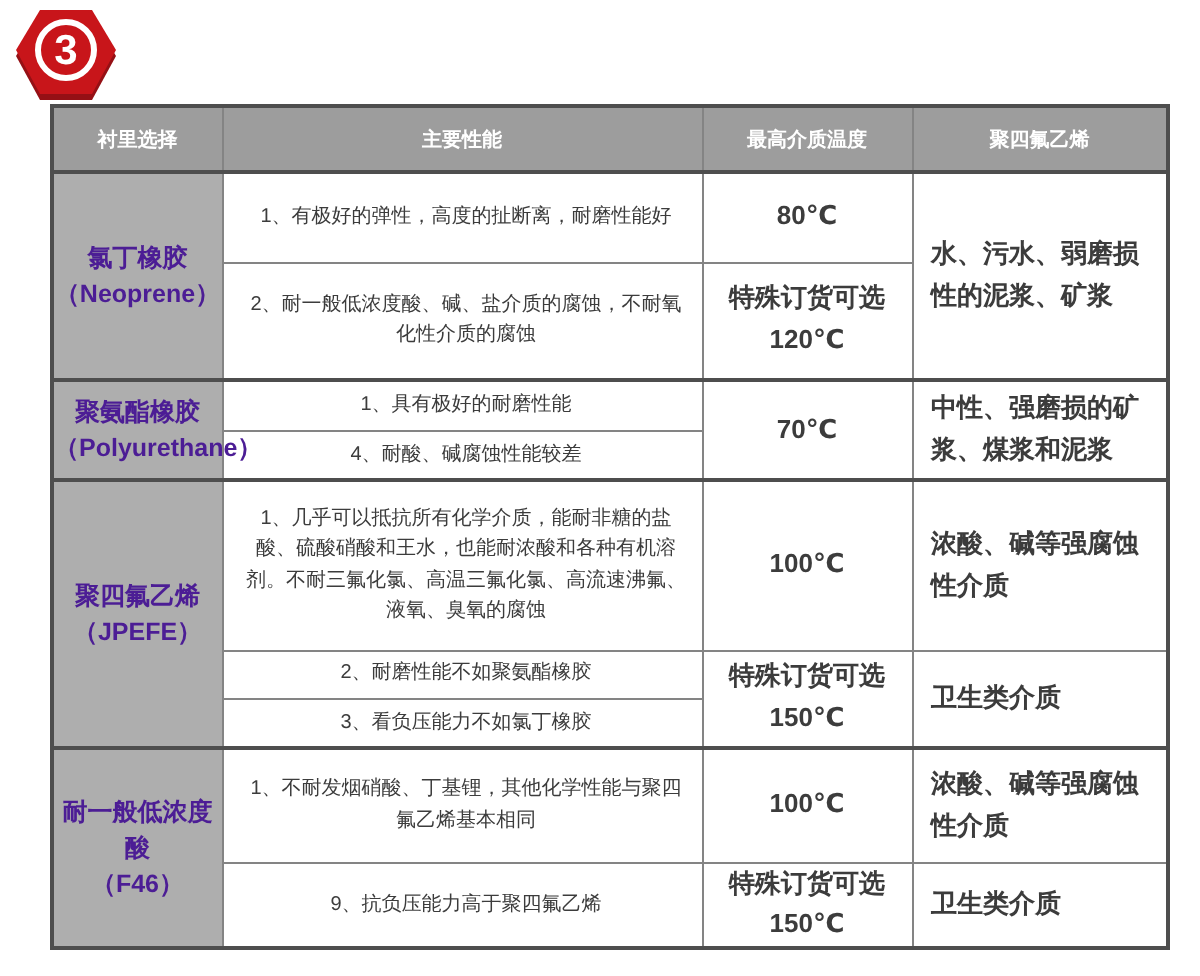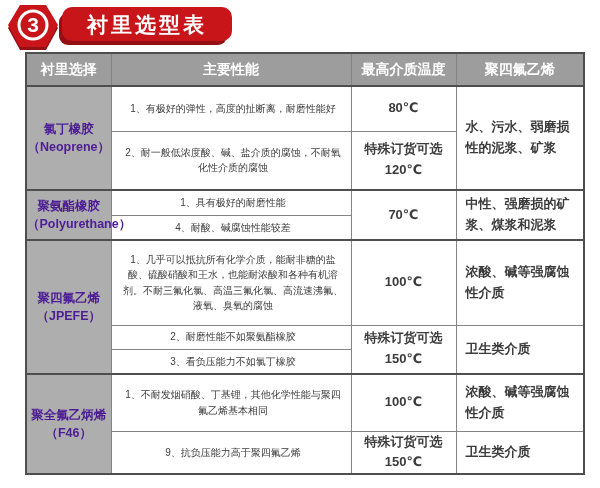--- a/index.html
+++ b/index.html
@@ -34,21 +34,21 @@
     border-collapse:collapse;table-layout:fixed;
     margin-left:25px;width:558px;
     border:2px solid var(--bd-thick);
   }
   table.lining th, table.lining td{
     border:1px solid var(--bd);
     vertical-align:middle;
   }
   table.lining th{
     background:var(--hdr-gray);color:#ffffff;
-    font-size:14px;font-weight:bold;text-align:center;
+    font-size:10px;font-weight:bold;text-align:center;
     height:33px;border-bottom:2px solid var(--bd-thick);
   }
   td.material{
     background:var(--mat-gray);color:#4c1d95;
     font-size:12.5px;font-weight:bold;text-align:center;
     white-space:pre-line;line-height:1.45;
   }
   td.perf{
     font-size:10px;font-weight:normal;color:var(--txt);
     text-align:center;padding:3px 6px 3px 10px;line-height:1.55;
@@ -67,23 +67,20 @@
 </head>
 <body>
 
 <div class="sec-header">
   <svg class="hex-badge" viewBox="0 0 54 52" aria-hidden="true">
     <polygon points="2,27 14,7 40,7 52,27 40,49 14,49" fill="#951015"></polygon>
     <polygon points="2,24 14,4 40,4 52,24 40,46 14,46" fill="#c8151a"></polygon>
     <circle cx="27" cy="24" r="14" fill="#c8151a" stroke="#ffffff" stroke-width="3"></circle>
     <text x="27" y="31" text-anchor="middle" font-size="21" font-weight="bold" font-family="Liberation Sans, DejaVu Sans, sans-serif" fill="#ffffff">3</text>
   </svg>
-  <div class="pill">
-    <span class="pill-title">衬里选型表</span>
-  </div>
 </div>
 
 <table class="lining">
   <colgroup>
     <col style="width:85px">
       <col style="width:240px">
       <col style="width:105px">
       <col style="width:128px">
   </colgroup>
   <tbody>
@@ -129,21 +126,21 @@
     <td class="perf">2、耐磨性能不如聚氨酯橡胶</td>
     <td class="temp" rowspan="2">特殊订货可选
 150℃</td>
     <td class="app center" rowspan="2">卫生类介质</td>
   </tr>
   <tr style="height:25px">
     <td class="perf">3、看负压能力不如氯丁橡胶</td>
   </tr>
 
   <tr class="group-start" style="height:57px">
-    <td class="material" rowspan="2">聚全氟乙炳烯
+    <td class="material" rowspan="2">耐一般低浓度酸
 （F46）</td>
     <td class="perf">1、不耐发烟硝酸、丁基锂，其他化学性能与聚四氟乙烯基本相同</td>
     <td class="temp">100℃</td>
     <td class="app">浓酸、碱等强腐蚀性介质</td>
   </tr>
   <tr style="height:40px">
     <td class="perf">9、抗负压能力高于聚四氟乙烯</td>
     <td class="temp">特殊订货可选
 150℃</td>
     <td class="app center">卫生类介质</td>

